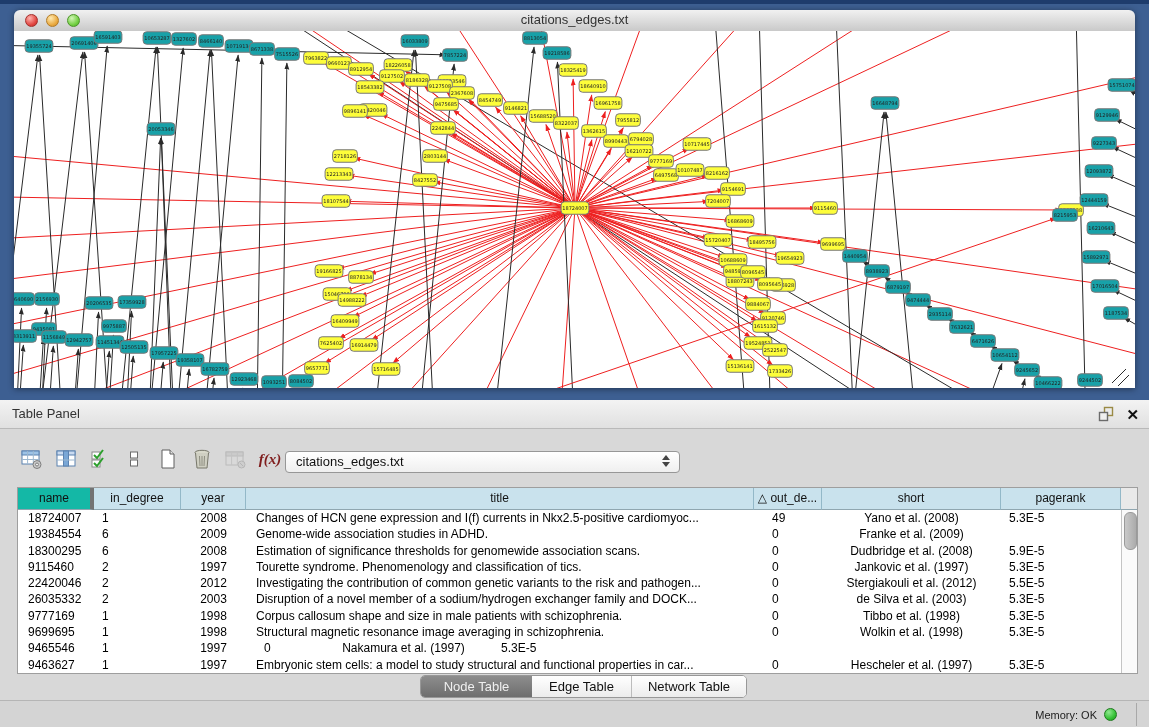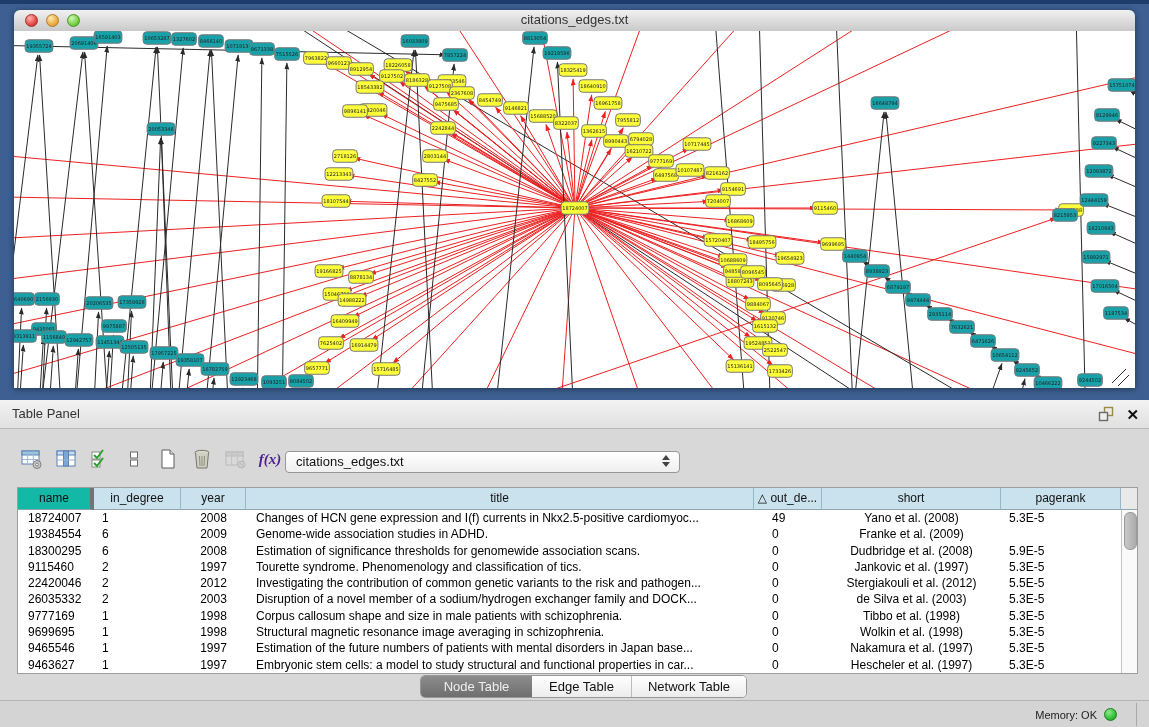--- a/index.html
+++ b/index.html
@@ -21,21 +21,21 @@
   #net-svg text{font-family:"DejaVu Sans",sans-serif;font-size:5px;fill:#222;}
   
   .table-panel{position:absolute;left:0;top:400px;width:1149px;height:316px;background:#d8d8d8;}
   .tp-header{position:absolute;left:0;top:0;width:100%;height:28px;
     background:linear-gradient(#f3f3f3,#e0e0e0);border-bottom:1px solid #b9b9b9;}
   .tp-title{position:absolute;left:12px;top:0;font-size:13px;line-height:28px;color:#333;}
   .tp-icons{position:absolute;right:10px;top:0;height:28px;display:flex;align-items:center;gap:12px;}
   .tp-close{font-size:15px;font-weight:bold;color:#111;line-height:1;cursor:default;}
   .toolbar{position:absolute;left:20px;top:46px;display:flex;align-items:center;gap:10px;}
   .tbtn{width:24px;height:26px;display:flex;align-items:center;justify-content:center;}
-  .fx{font-family:"Liberation Serif",serif;font-style:italic;font-weight:bold;font-size:15px;color:#4c1d95;}
+  .fx{font-family:"Liberation Serif",serif;font-style:italic;font-weight:bold;font-size:15px;color:#7f1d1d;}
   .dropdown{position:absolute;left:285px;top:51px;width:395px;height:22px;box-sizing:border-box;
     background:linear-gradient(#ffffff,#efefef);border:1px solid #979797;border-radius:4px;
     font-size:13px;color:#111;line-height:20px;padding-left:10px;}
   .dd-arrows{position:absolute;right:9px;top:3px;display:flex;flex-direction:column;gap:2px;}
   .dd-arrows i{display:block;width:0;height:0;border-left:4px solid transparent;border-right:4px solid transparent;}
   .dd-up{border-bottom:5px solid #444;}
   .dd-down{border-top:5px solid #444;}
   
   .tp-table{position:absolute;left:17px;top:87px;width:1119px;height:185px;background:#fff;
     border:1px solid #9e9e9e;box-sizing:content-box;}
@@ -919,21 +919,20 @@
           <div class="td a-center" style="width: 65px;">1998</div>
           <div class="td a-left" style="width: 508px;">Structural magnetic resonance image averaging in schizophrenia.</div>
           <div class="td a-left3" style="width: 68px;">0</div>
           <div class="td a-center" style="width: 179px;">Wolkin et al. (1998)</div>
           <div class="td a-left2" style="width: 120px;">5.3E-5</div>
         </div>
         <div class="tr">
           <div class="td a-left" style="width: 76px;">9465546</div>
           <div class="td a-left2" style="width: 87px;">1</div>
           <div class="td a-center" style="width: 65px;">1997</div>
-          <div class="td a-left" style="width: 508px;">Estimation of the future numbers of patients with mental disorders in Japan base...</div>
           <div class="td a-left3" style="width: 68px;">0</div>
           <div class="td a-center" style="width: 179px;">Nakamura et al. (1997)</div>
           <div class="td a-left2" style="width: 120px;">5.3E-5</div>
         </div>
         <div class="tr">
           <div class="td a-left" style="width: 76px;">9463627</div>
           <div class="td a-left2" style="width: 87px;">1</div>
           <div class="td a-center" style="width: 65px;">1997</div>
           <div class="td a-left" style="width: 508px;">Embryonic stem cells: a model to study structural and functional properties in car...</div>
           <div class="td a-left3" style="width: 68px;">0</div>

